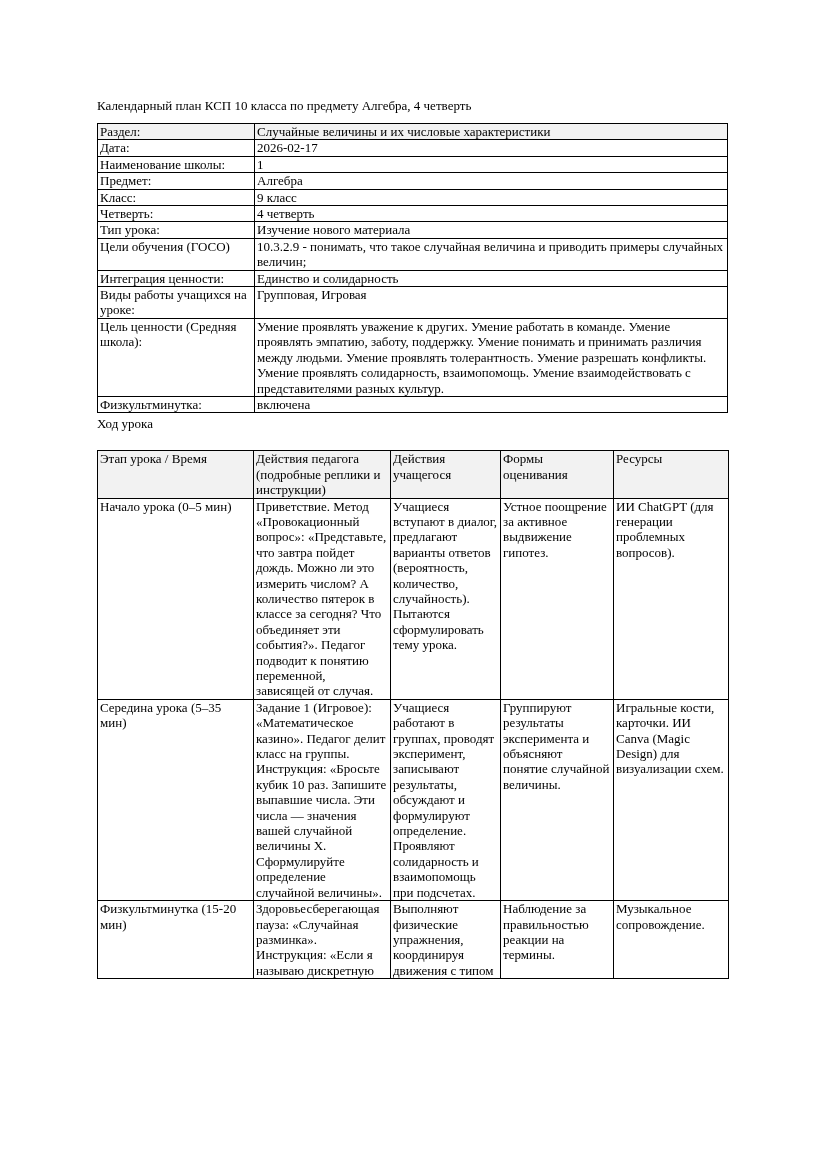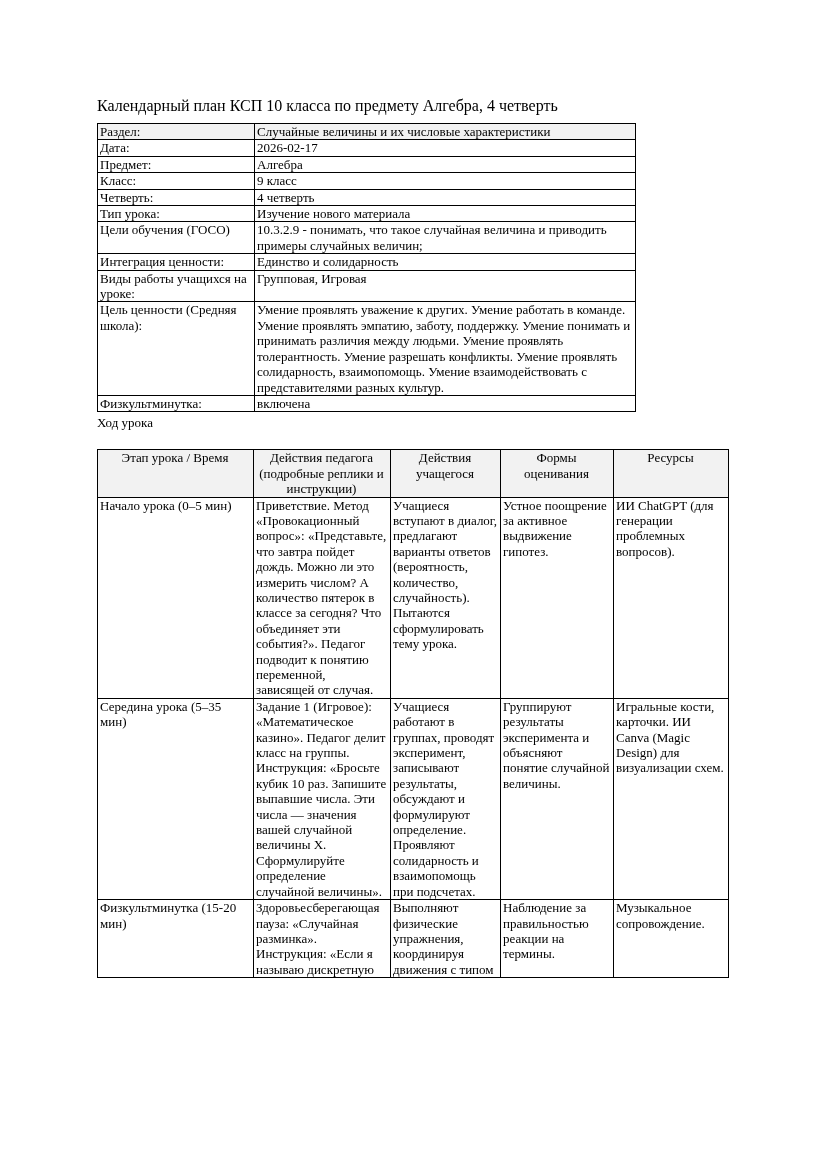--- a/index.html
+++ b/index.html
@@ -15,48 +15,48 @@
     overflow: hidden;
     position: relative;
   }
   .page-content {
     position: absolute;
     left: 97px;
     top: 98px;
     width: 631px;
   }
   .doc-title {
-    font-size: 16px;
+    font-size: 13px;
     line-height: 15px;
     margin: 0 0 10px 0;
     white-space: nowrap;
   }
   table {
     border-collapse: collapse;
     table-layout: fixed;
-    width: 539px;
+    width: 631px;
   }
   td, th {
     border: 1px solid #000000;
     font-size: 13px;
     line-height: 15.4px;
     padding: 0 3px 0 2px;
     vertical-align: top;
     text-align: left;
     font-weight: normal;
     word-wrap: break-word;
   }
   .info-table td.label { width: 151px; }
   .info-table tr.shaded { background: #f2f2f2; }
   .section-heading {
     font-size: 13px;
     line-height: 15px;
     margin: 3px 0 19px 0;
   }
-  .lesson-table thead th { background: #f2f2f2; text-align: center; }
+  .lesson-table thead th { background: #f2f2f2; }
   .lesson-table col.c1 { width: 156px; }
   .lesson-table col.c2 { width: 137px; }
   .lesson-table col.c3 { width: 110px; }
   .lesson-table col.c4 { width: 113px; }
   .lesson-table col.c5 { width: 115px; }
 </style>
 </head>
 <body>
 
 <div class="page-content">
@@ -65,20 +65,24 @@
 
   <table class="info-table">
     <tbody>
         <tr class="shaded">
           <td class="label">Раздел:</td>
           <td class="value">Случайные величины и их числовые характеристики</td>
         </tr>
         <tr>
           <td class="label">Дата:</td>
           <td class="value">2026-02-17</td>
+        </tr>
+        <tr>
+          <td class="label">Наименование школы:</td>
+          <td class="value">1</td>
         </tr>
         <tr>
           <td class="label">Предмет:</td>
           <td class="value">Алгебра</td>
         </tr>
         <tr>
           <td class="label">Класс:</td>
           <td class="value">9 класс</td>
         </tr>
         <tr>

